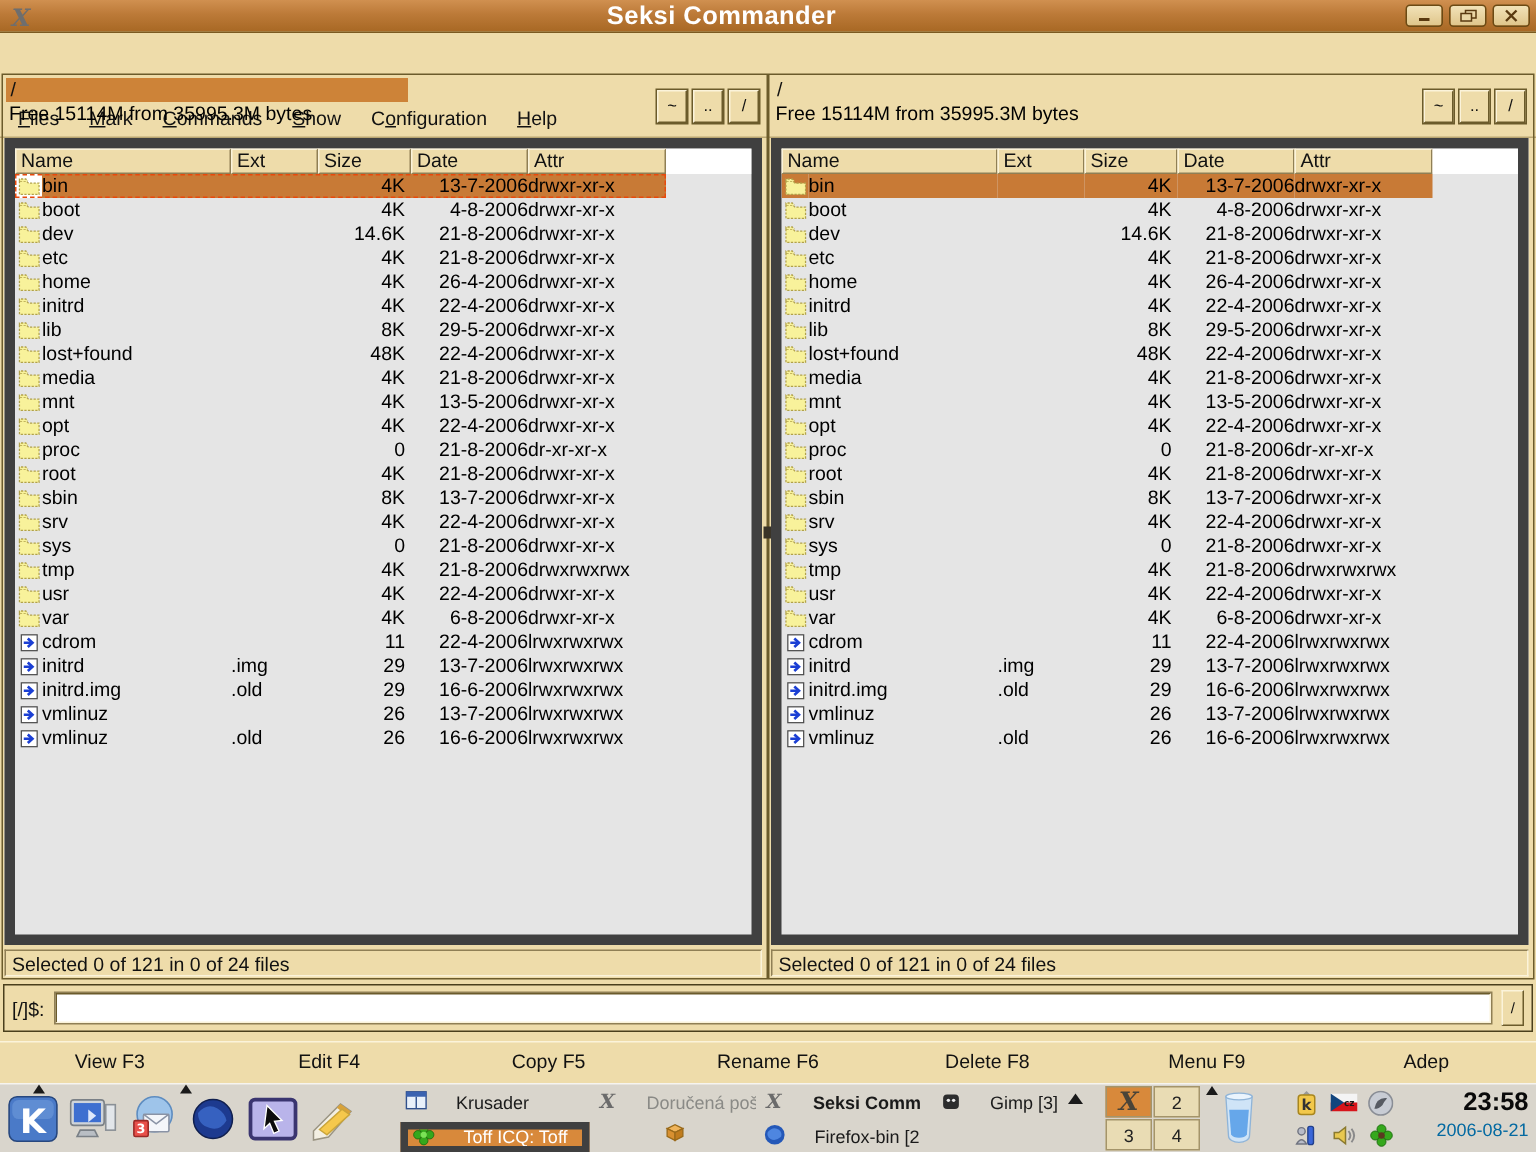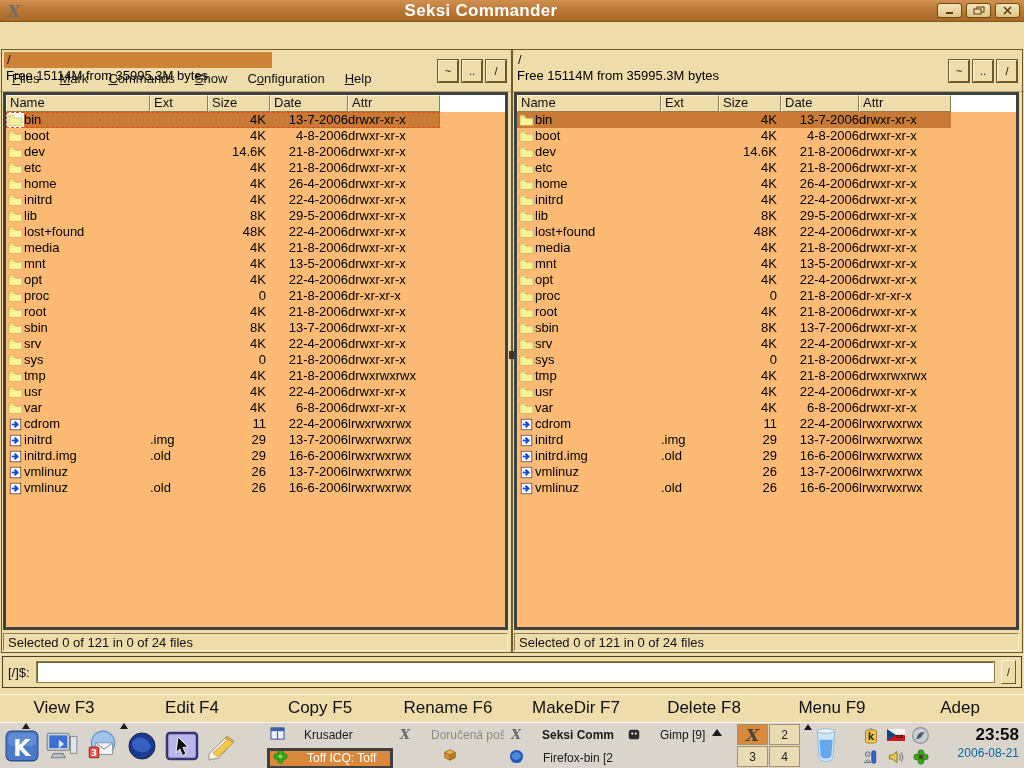--- a/index.html
+++ b/index.html
@@ -26,21 +26,21 @@
   }
   .menu-item{font-size:13px;color:#111;padding:2px 14px 2px 2px}
   
   .pane{position:absolute;top:50px;width:509px;height:602px;outline:1px solid #6b5b2b}
   .pathbar{height:16px;margin:2px 2px 0 2px;font-size:13px;line-height:15px;padding-left:3px;color:#111;white-space:pre}
   .pathbar.hl{width:265px;background:#cd8338}
   .freebar{height:17px;font-size:13px;line-height:16px;padding-left:4px;color:#000000}
   .navbtns{position:absolute;top:10px;right:5px;display:flex;gap:4px}
   .navbtn{width:20px;height:22px;background:#eedcaa;border:1px solid;border-color:#fbf3da #6b5b2b #6b5b2b #fbf3da;
     outline:1px solid #6b5b2b;font-size:11px;display:flex;align-items:center;justify-content:center;box-sizing:border-box;color:#111}
-  .listbox{position:absolute;left:1px;right:3px;top:42px;bottom:22px;background:#fdba74;border:3px solid #404040;overflow:hidden}
+  .listbox{position:absolute;left:1px;right:3px;top:42px;bottom:22px;background:#e5e5e5;border:7px solid #404040;overflow:hidden}
   .lhead{display:grid;grid-template-columns:144px 58px 62px 78px 92px 1fr;height:17px}
   .hcell{background:#eedcaa;border:1px solid;border-color:#fbf3da #8f7f55 #8f7f55 #fbf3da;
     font-size:13px;line-height:14px;padding-left:3px;box-sizing:border-box;color:#111;overflow:hidden}
   .hfill{background:#fff}
   .lrow{display:grid;grid-template-columns:18px 126px 58px 62px 78px 92px 1fr;height:16px;line-height:16px;
     font-size:13px;color:#000;position:relative}
   .lrow .cell{overflow:hidden;white-space:nowrap}
   .c-icon{display:flex;align-items:center;justify-content:center}
   .c-size{text-align:right;padding-right:4px}
   .c-date{text-align:right}
@@ -54,33 +54,33 @@
   #cmdrow{position:absolute;left:2px;top:656px;width:1020px;height:32px;background:#eedcaa;
     border:1px solid #4a3f1c;box-sizing:border-box;display:flex;align-items:center;padding:0 5px;gap:7px}
   #cmd-prompt{font-size:13px;color:#111}
   #cmd-input{flex:1;height:20px;border:1px solid;border-color:#6b5b2b #fbf3da #fbf3da #6b5b2b;outline:1px solid #8f7f55;
     background:#fff;font:13px "Liberation Sans",sans-serif;padding:0 3px;box-sizing:border-box}
   #cmd-hist{width:15px;height:24px;background:#eedcaa;border:1px solid;border-color:#fbf3da #6b5b2b #6b5b2b #fbf3da;
     font-size:10px;display:flex;align-items:center;justify-content:center;box-sizing:border-box;color:#111}
   
   #fnbar{position:absolute;left:0;top:694px;width:1024px;height:28px;background:#eedcaa;
     border-top:1px solid #fbf3da;box-sizing:border-box;display:flex}
-  .fkey{flex:1;text-align:center;font-size:17px;line-height:26px;color:#111}
+  .fkey{flex:1;text-align:center;font-size:13px;line-height:26px;color:#111}
   
   #taskbar{position:absolute;left:0;top:722px;width:1024px;height:46px;background:#d9d5cc;border-top:1px solid #f6f4ef;box-sizing:border-box}
   #launchers{position:absolute;left:2px;top:2px;display:flex}
   .launch{width:40px;height:42px;display:flex;align-items:center;justify-content:center}
   .tb-arrow{position:absolute;width:0;height:0;border-left:4px solid transparent;border-right:4px solid transparent;border-bottom:6px solid #1a1a1a}
   #tasks{position:absolute;left:267px;top:0}
   .task-row{display:flex;height:22px;margin-top:1px;align-items:center;gap:2px}
   .task{height:21px;display:flex;align-items:center;gap:19px;padding:0 3px;font-size:12px;color:#1a1a1a;
     white-space:nowrap;overflow:hidden;box-sizing:border-box}
   .task.dim{color:#8a8a86}
   .task.bold{font-weight:bold}
-  .task.active{background:#d8893b;border:3px solid #404040;color:#fff}
+  .task.active{background:#d8893b;border:5px solid #404040;color:#fff}
   .task .grp{font-size:8px;margin-left:1px;color:#222}
   #task-scroll{position:absolute;left:712px;top:6px;width:0;height:0;border-left:5px solid transparent;border-right:5px solid transparent;border-bottom:7px solid #1a1a1a}
   #pager{position:absolute;left:737px;top:1px;display:grid;grid-template-columns:31px 31px;grid-auto-rows:21px;gap:1px}
   .pcell{border:1px solid #a4946a;background:#e9dcb4;font-size:12px;display:flex;align-items:center;justify-content:center;
     box-sizing:border-box;color:#222;position:relative}
   .pcell.active{background:#d8893b}
   .pcell.active .pnum{opacity:0}
   .pcell .xlogo{position:absolute;inset:0;display:flex;align-items:center;justify-content:center;
     font-family:"DejaVu Serif",serif;font-style:italic;font-weight:bold;font-size:17px;color:#4a4438}
   #glass{position:absolute;left:812px;top:3px}
@@ -859,21 +859,20 @@
   <span id="cmd-prompt">[/]$:</span>
   <input id="cmd-input" value="" style="">
   <span id="cmd-hist">/</span>
 </div>
 
 <div id="fnbar">
     <div class="fkey">View F3</div>
     <div class="fkey">Edit F4</div>
     <div class="fkey">Copy F5</div>
     <div class="fkey">Rename F6</div>
-    <div class="fkey">MakeDir F7</div>
     <div class="fkey">Delete F8</div>
     <div class="fkey">Menu F9</div>
     <div class="fkey">Adep</div>
   </div>
 
 <div id="taskbar">
   <span class="tb-arrow" style="left:22px;top:0"></span>
   <span class="tb-arrow" style="left:120px;top:0"></span>
   <div id="launchers">
       <div class="launch">
@@ -943,21 +942,21 @@
               <text x="8" y="13.5" text-anchor="middle" font-size="15" font-weight="bold" font-style="italic" fill="#6b6b6b" font-family="DejaVu Serif,serif">X</text>
             </svg></span>
           <span>Seksi Comm</span>
         </div>
         <div class="task" style="width: 89px;">
           <span><svg width="14" height="14" viewBox="0 0 16 16">
               <rect x="2" y="3" width="12" height="11" rx="3" fill="#2d2d2d"></rect>
               <circle cx="6" cy="7.5" r="1.3" fill="#eee"></circle>
               <circle cx="10" cy="7.5" r="1.3" fill="#eee"></circle>
             </svg></span>
-          <span>Gimp [9]</span>
+          <span>Gimp [3]</span>
         </div>
       </div>
       <div class="task-row">
         <div class="task active" style="width: 126px;">
           <span><svg width="15" height="15" viewBox="0 0 16 16">
               <g fill="#35a81c" stroke="#1d6b10" stroke-width="0.6">
                 <circle cx="8" cy="3.8" r="3"></circle>
                 <circle cx="3.8" cy="8" r="3"></circle>
                 <circle cx="12.2" cy="8" r="3"></circle>
                 <circle cx="8" cy="12.2" r="3"></circle>

